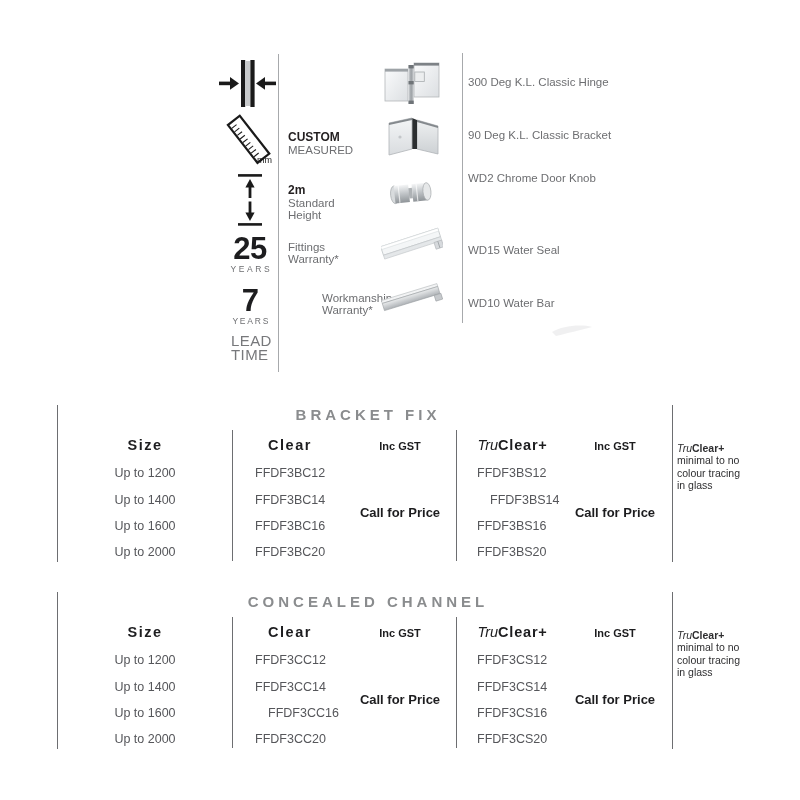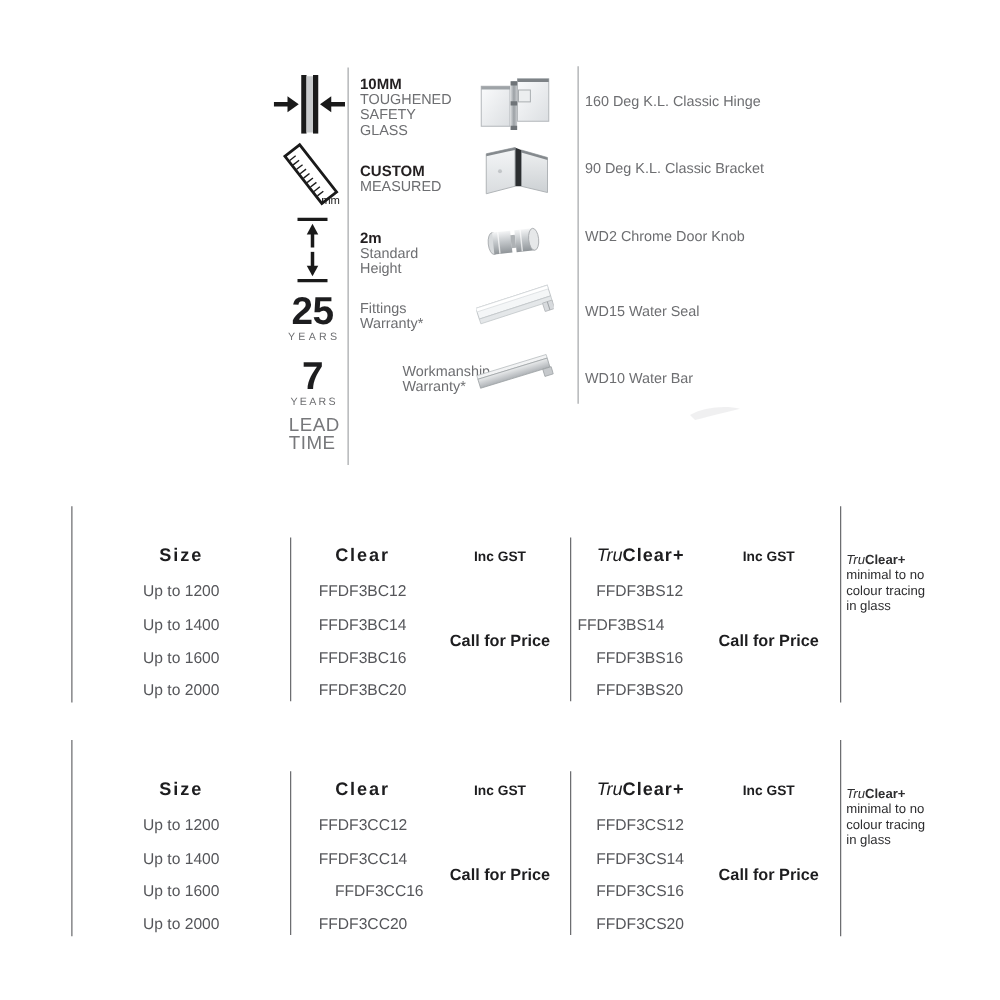--- a/index.html
+++ b/index.html
@@ -43,26 +43,20 @@
 
   <svg class="abs" style="left:219px;top:60px;" width="57" height="47" viewBox="0 0 57 47">
     <rect x="0" y="21.6" width="12" height="3.6" fill="#1a1a1a"></rect>
     <polygon points="11,17 20,23.4 11,29.8" fill="#1a1a1a"></polygon>
     <rect x="22" y="0" width="4.2" height="47" fill="#1a1a1a"></rect>
     <rect x="26.2" y="1" width="5.2" height="45" fill="#c8cacc"></rect>
     <rect x="31.4" y="0" width="4.2" height="47" fill="#1a1a1a"></rect>
     <rect x="45" y="21.6" width="12" height="3.6" fill="#1a1a1a"></rect>
     <polygon points="46,17 37,23.4 46,29.8" fill="#1a1a1a"></polygon>
   </svg>
-  <div class="spec-text" style="top:61px;">
-    <div class="spec-title">10MM</div>
-    <div>TOUGHENED</div>
-    <div>SAFETY</div>
-    <div>GLASS</div>
-  </div>
 
   <svg class="abs" style="left:224px;top:113px;" width="50" height="54" viewBox="0 0 50 54">
     <g transform="rotate(-38 25 26)">
       <rect x="17" y="2" width="15" height="48" fill="#ffffff" stroke="#1a1a1a" stroke-width="2.2"></rect>
       <g stroke="#1a1a1a" stroke-width="1.1">
         <line x1="18" y1="7" x2="24" y2="7"></line>
         <line x1="18" y1="11.5" x2="24" y2="11.5"></line>
         <line x1="18" y1="16" x2="24" y2="16"></line>
         <line x1="18" y1="20.5" x2="24" y2="20.5"></line>
         <line x1="18" y1="25" x2="24" y2="25"></line>
@@ -131,21 +125,21 @@
     <rect x="1" y="9" width="23" height="32" fill="url(#mface)" stroke="#b3b7ba" stroke-width="0.8"></rect>
     <rect x="1" y="9" width="23" height="2.6" fill="#9ea3a7"></rect>
     <rect x="30" y="3" width="25" height="34" fill="url(#mface)" stroke="#b3b7ba" stroke-width="0.8"></rect>
     <rect x="30" y="3" width="25" height="2.6" fill="#7d8286"></rect>
     <rect x="24.5" y="5" width="5.2" height="39" fill="url(#pin)"></rect>
     <rect x="24.5" y="5" width="5.2" height="3.4" fill="#6f7478"></rect>
     <rect x="24.5" y="21" width="5.2" height="3.4" fill="#6f7478"></rect>
     <rect x="24.5" y="40.6" width="5.2" height="3.4" fill="#6f7478"></rect>
     <rect x="30.8" y="12" width="9.5" height="9.5" fill="#eceeef" stroke="#a9adb0" stroke-width="0.8"></rect>
   </svg>
-  <div class="hw-label" style="top:76px;">160 Deg K.L. Classic Hinge</div>
+  <div class="hw-label" style="top:76px;">300 Deg K.L. Classic Hinge</div>
 
   <svg class="abs" style="left:386px;top:113px;" width="54" height="46" viewBox="0 0 54 46">
     <defs>
       <linearGradient id="bfaceL" x1="0" y1="0" x2="0" y2="1">
         <stop offset="0" stop-color="#f4f6f7"></stop>
           <stop offset="1" stop-color="#d9dcdf"></stop>
       </linearGradient>
       <linearGradient id="bfaceR" x1="0" y1="0" x2="0" y2="1">
         <stop offset="0" stop-color="#eef0f1"></stop>
           <stop offset="1" stop-color="#cdd1d4"></stop>
@@ -171,21 +165,21 @@
     <g transform="rotate(-6 23 16)">
       <ellipse cx="5.5" cy="16" rx="4" ry="8.8" fill="#d8dbdd" stroke="#a6aaad" stroke-width="0.7"></ellipse>
       <rect x="5.5" y="7.2" width="14.5" height="17.6" fill="url(#knob)"></rect>
       <rect x="19.8" y="10.8" width="3.6" height="10.4" fill="#aeb2b5"></rect>
       <rect x="23.4" y="7.2" width="14.5" height="17.6" fill="url(#knob)"></rect>
       <ellipse cx="38" cy="16" rx="4" ry="8.8" fill="#e6e8e9" stroke="#a6aaad" stroke-width="0.7"></ellipse>
       <line x1="10" y1="7.4" x2="10" y2="24.6" stroke="#ffffff" stroke-width="1.1" opacity="0.7"></line>
       <line x1="28" y1="7.4" x2="28" y2="24.6" stroke="#ffffff" stroke-width="1.1" opacity="0.7"></line>
     </g>
   </svg>
-  <div class="hw-label" style="top:184px;">WD2 Chrome Door Knob</div>
+  <div class="hw-label" style="top:172px;">WD2 Chrome Door Knob</div>
 
   <svg class="abs" style="left:381px;top:223px;" width="62" height="46" viewBox="0 0 62 46">
     <g transform="rotate(-18 31 23)">
       <rect x="1" y="14" width="60" height="9" fill="#f4f6f7" stroke="#c3c7ca" stroke-width="0.8"></rect>
       <rect x="1" y="14" width="60" height="3" fill="#ffffff" stroke="#d4d8da" stroke-width="0.5"></rect>
       <rect x="1" y="23" width="60" height="4" fill="#e4e7e9" stroke="#c3c7ca" stroke-width="0.6"></rect>
       <rect x="53" y="26.5" width="8" height="7" fill="#d7dadd" stroke="#b7bbbe" stroke-width="0.7"></rect>
       <line x1="57" y1="26.5" x2="57" y2="33.5" stroke="#9ea2a5" stroke-width="0.8"></line>
     </g>
   </svg>
@@ -204,20 +198,21 @@
       <rect x="53" y="26" width="7" height="6" fill="#c6c9cc" stroke="#9da1a4" stroke-width="0.6"></rect>
     </g>
   </svg>
   <div class="hw-label" style="top:297px;">WD10 Water Bar</div>
 
   <svg class="abs" style="left:550px;top:321px;" width="44" height="18" viewBox="0 0 44 18">
     <path d="M2,11 C12,5 30,3 42,6 C30,9 14,13 6,15 Z" fill="#ececed" opacity="0.8"></path>
   </svg>
 
   <div class="price-table" style="top:400px;">
+    <div class="pt-title">BRACKET FIX</div>
     <div class="tline" style="left:57px;top:5px;height:157px;"></div>
     <div class="tline" style="left:232px;top:30px;height:131px;"></div>
     <div class="tline" style="left:456px;top:30px;height:131px;"></div>
     <div class="tline" style="left:672px;top:5px;height:157px;"></div>
 
     <div class="pt-h" style="left:85px;width:120px;">Size</div>
     <div class="pt-h" style="left:240px;width:100px;">Clear</div>
     <div class="pt-gst" style="left:355px;width:90px;">Inc GST</div>
     <div class="pt-h" style="left:465px;width:95px;letter-spacing:0;"><span class="tru-i">Tru</span><span class="tru-b">Clear+</span></div>
     <div class="pt-gst" style="left:570px;width:90px;">Inc GST</div>
@@ -226,36 +221,37 @@
     <div class="pt-cell pt-size r2">Up to 1400</div>
     <div class="pt-cell pt-size r3">Up to 1600</div>
     <div class="pt-cell pt-size r4">Up to 2000</div>
 
     <div class="pt-cell r1" style="left:255px;">FFDF3BC12</div>
     <div class="pt-cell r2" style="left:255px;">FFDF3BC14</div>
     <div class="pt-cell r3" style="left:255px;">FFDF3BC16</div>
     <div class="pt-cell r4" style="left:255px;">FFDF3BC20</div>
 
     <div class="pt-cell r1" style="left:477px;">FFDF3BS12</div>
-    <div class="pt-cell r2" style="left:462px;">FFDF3BS14</div>
+    <div class="pt-cell r2" style="left:490px;">FFDF3BS14</div>
     <div class="pt-cell r3" style="left:477px;">FFDF3BS16</div>
     <div class="pt-cell r4" style="left:477px;">FFDF3BS20</div>
 
     <div class="pt-price" style="left:345px;">Call for Price</div>
     <div class="pt-price" style="left:560px;">Call for Price</div>
 
     <div class="pt-note">
       <div><span class="tru-i nt" style="font-weight:normal;">Tru</span><span class="nt">Clear+</span></div>
       <div>minimal to no</div>
       <div>colour tracing</div>
       <div>in glass</div>
     </div>
   </div>
 
   <div class="price-table" style="top:587px;">
+    <div class="pt-title">CONCEALED CHANNEL</div>
     <div class="tline" style="left:57px;top:5px;height:157px;"></div>
     <div class="tline" style="left:232px;top:30px;height:131px;"></div>
     <div class="tline" style="left:456px;top:30px;height:131px;"></div>
     <div class="tline" style="left:672px;top:5px;height:157px;"></div>
 
     <div class="pt-h" style="left:85px;width:120px;">Size</div>
     <div class="pt-h" style="left:240px;width:100px;">Clear</div>
     <div class="pt-gst" style="left:355px;width:90px;">Inc GST</div>
     <div class="pt-h" style="left:465px;width:95px;letter-spacing:0;"><span class="tru-i">Tru</span><span class="tru-b">Clear+</span></div>
     <div class="pt-gst" style="left:570px;width:90px;">Inc GST</div>

